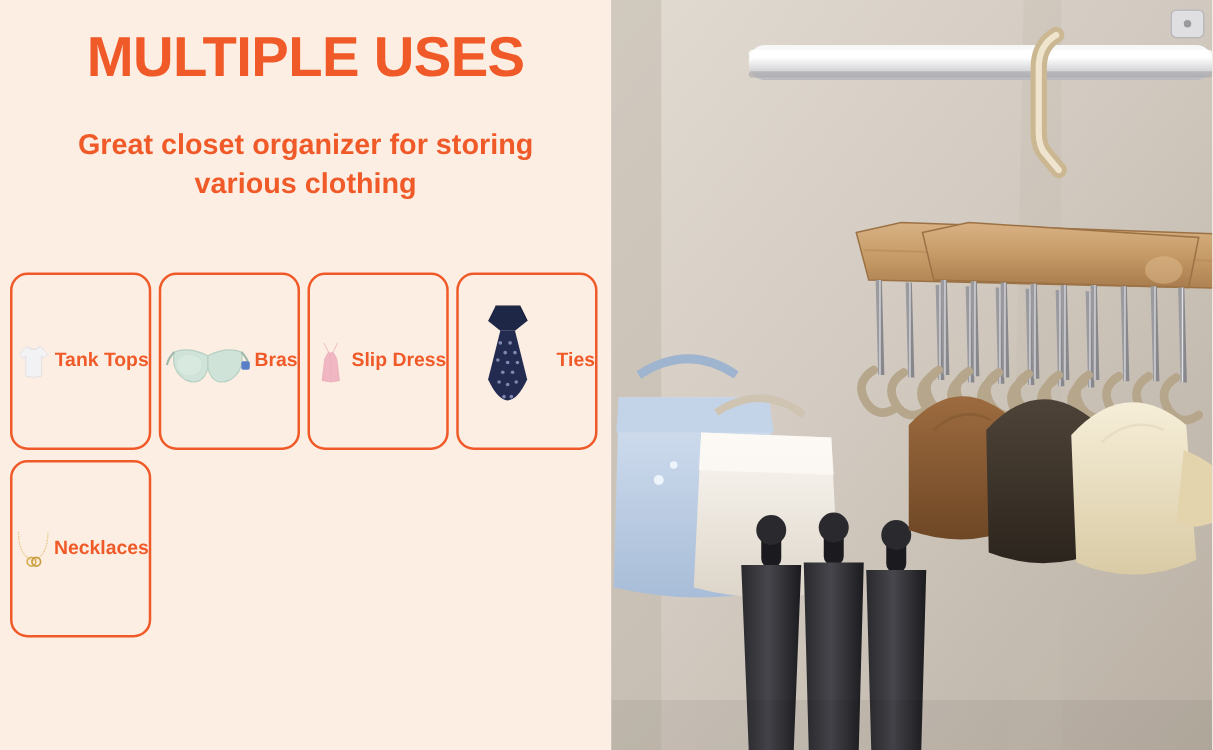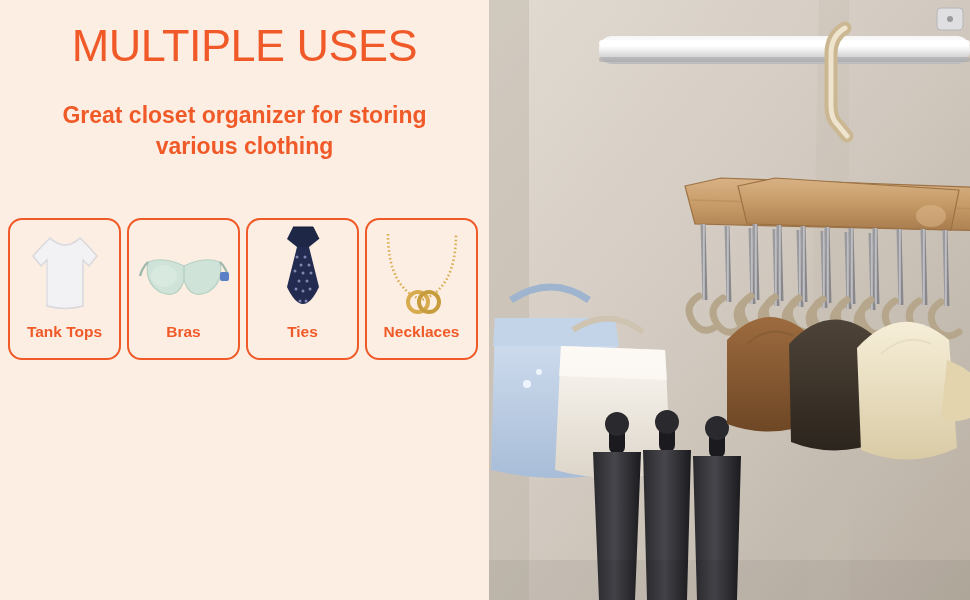--- a/index.html
+++ b/index.html
@@ -31,21 +31,21 @@
     box-sizing: border-box;
   }
 
   .headline {
     position: absolute;
     left: 0;
     top: 22px;
     width: 489px;
     text-align: center;
     font-size: 45px;
-    font-weight: normal;
+    font-weight: bold;
     letter-spacing: -0.5px;
     color: #f05a28;
     line-height: 1.05;
   }
   .subhead {
     position: absolute;
     left: 0;
     top: 100px;
     width: 489px;
     text-align: center;
@@ -68,21 +68,21 @@
   }
   .cell {
     width: 113px;
     height: 142px;
     border: 2px solid #f05a28;
     border-radius: 14px;
     background: #fdeee4;
     box-sizing: border-box;
     position: relative;
     display: flex;
-    flex-direction: column;
+    flex-direction: row;
     align-items: center;
     justify-content: flex-start;
   }
   .cell .art {
     width: 113px;
     height: 104px;
     display: flex;
     align-items: center;
     justify-content: center;
     overflow: hidden;
@@ -140,20 +140,32 @@
             <path d="M14 40 Q8 46 6 54" stroke="#9fb9ab" stroke-width="2.4" fill="none"></path>
             <path d="M86 40 Q92 46 94 54" stroke="#9fb9ab" stroke-width="2.4" fill="none"></path>
             <rect x="86" y="50" width="9" height="9" rx="2" fill="#5b7fc7"></rect>
             <ellipse cx="30" cy="54" rx="13" ry="11" fill="#dcece3" opacity="0.7"></ellipse>
           </svg>
         </div>
         <div class="caption">Bras</div>
       </div>
 
 
+      <div class="cell">
+        <div class="art">
+          <svg width="90" height="100" viewBox="0 0 90 100">
+            <path d="M30 10 L40 30" stroke="#e8a8b4" stroke-width="1.6" fill="none"></path>
+            <path d="M60 10 L50 30" stroke="#e8a8b4" stroke-width="1.6" fill="none"></path>
+            <path d="M40 30 Q45 34 50 30 L58 44 L64 92 Q45 98 26 92 L32 44 Z" fill="#f0b7c2" stroke="#e3a3b0" stroke-width="1.2"></path>
+            <path d="M45 34 L45 94" stroke="#e8acb8" stroke-width="1" fill="none"></path>
+            <path d="M34 48 L30 90" stroke="#eeb2be" stroke-width="0.9" fill="none"></path>
+          </svg>
+        </div>
+        <div class="caption">Slip Dress</div>
+      </div>
 
 
       <div class="cell">
         <div class="art">
           <svg width="80" height="102" viewBox="0 0 80 102">
             <path d="M30 6 L50 6 L56 18 L46 26 L34 26 L24 18 Z" fill="#1f2747"></path>
             <path d="M34 26 L46 26 L56 66 Q40 100 24 66 Z" fill="#232b50"></path>
             <g fill="#8e97c4" opacity="0.85">
               <circle cx="34" cy="36" r="1.5"></circle>
                 <circle cx="42" cy="36" r="1.5"></circle>

